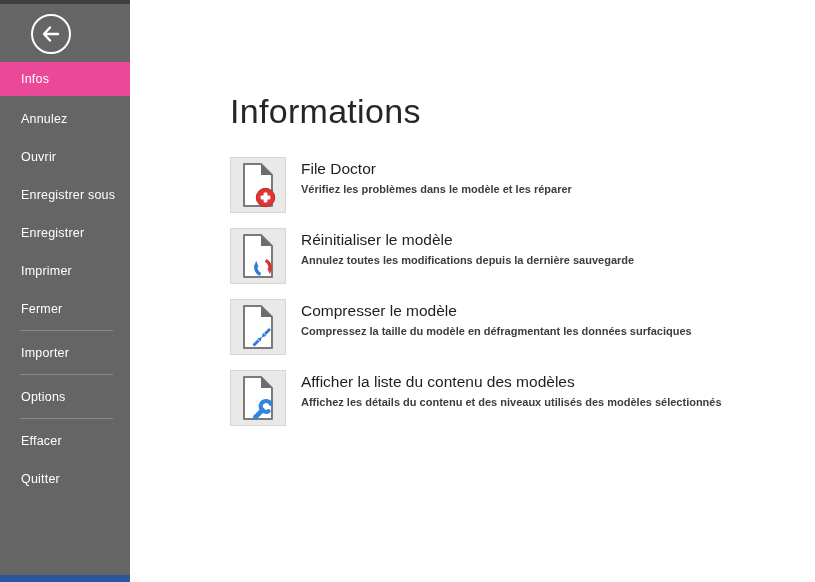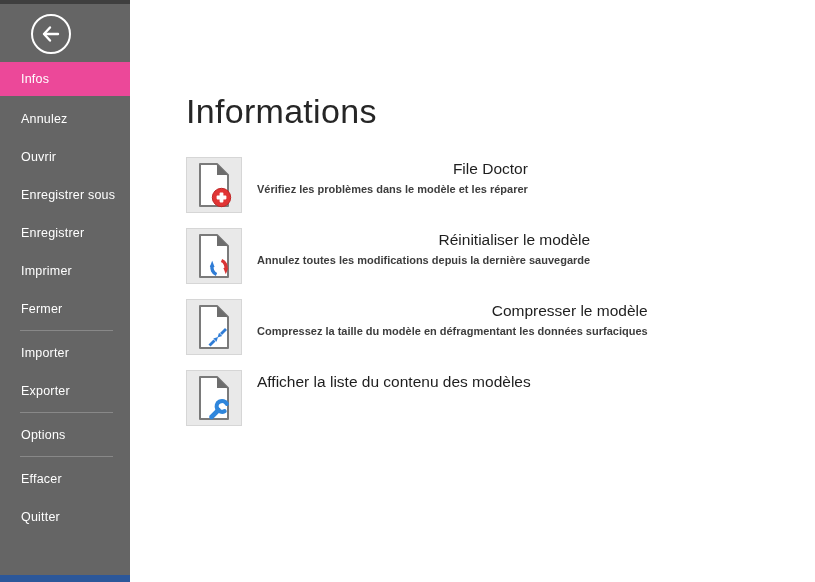--- a/index.html
+++ b/index.html
@@ -37,27 +37,27 @@
     height:1px;background:#949494;margin:2px 17px 3px 20px;opacity:.75;
   }
   .bottom-accent{
     position:absolute;bottom:0;left:0;width:130px;height:7px;
     background:#2b579a;
   }
 
   
   .main{
     position:absolute;left:130px;top:0;right:0;bottom:0;
-    padding:92px 20px 0 56px;box-sizing:border-box;
+    padding:92px 20px 0 100px;box-sizing:border-box;
   }
   .page-title{
     margin:0;font-size:34px;font-weight:300;color:#262626;
     letter-spacing:.3px;font-family:"Liberation Sans", sans-serif;
   }
-  .items{margin-top:26px;text-align:right;}
+  .items{margin-top:26px;}
   .info-item{
     display:flex;align-items:flex-start;margin-bottom:15px;cursor:pointer;
   }
   .icon-button{
     width:56px;height:56px;background:#e9e9e9;border:1px solid #d6d6d6;
     box-sizing:border-box;display:flex;align-items:center;justify-content:center;
     flex:0 0 auto;
   }
   .item-text{margin-left:15px;padding-top:2px;}
   .item-title{
@@ -104,23 +104,20 @@
     <div class="side-item">
         <span>Imprimer</span>
       </div>
     <div class="side-item">
         <span>Fermer</span>
       </div>
     <div class="side-sep"></div>
     <div class="side-item">
         <span>Importer</span>
       </div>
-    <div class="side-item">
-        <span>Exporter</span>
-      </div>
     <div class="side-sep"></div>
     <div class="side-item">
         <span>Options</span>
       </div>
     <div class="side-sep"></div>
     <div class="side-item">
         <span>Effacer</span>
       </div>
     <div class="side-item">
         <span>Quitter</span>
@@ -195,17 +192,18 @@
           <path d="M5 3 L22 3 L33 14 L33 45 L5 45 Z" fill="#ffffff" stroke="#7a7a7a" stroke-width="2" stroke-linejoin="round"></path>
           <path d="M22 3 L33 14 L22 14 Z" fill="#6d6d6d"></path>
           <g stroke="#2f86dc" fill="none">
             <line x1="16.5" y1="43" x2="23.5" y2="36" stroke-width="4.6" stroke-linecap="round"></line>
             <path d="M31.8 29.8 A5.4 5.4 0 1 0 29.6 37.2" stroke-width="4.2" stroke-linecap="round"></path>
           </g>
         </svg>
       </div>
       <div class="item-text">
         <p class="item-title">Afficher la liste du contenu des modèles</p>
+        <p class="item-desc">Affichez les détails du contenu et des niveaux utilisés des modèles sélectionnés</p>
       </div>
     </div>
 
   </div>
 </div>
 
 </body></html>

